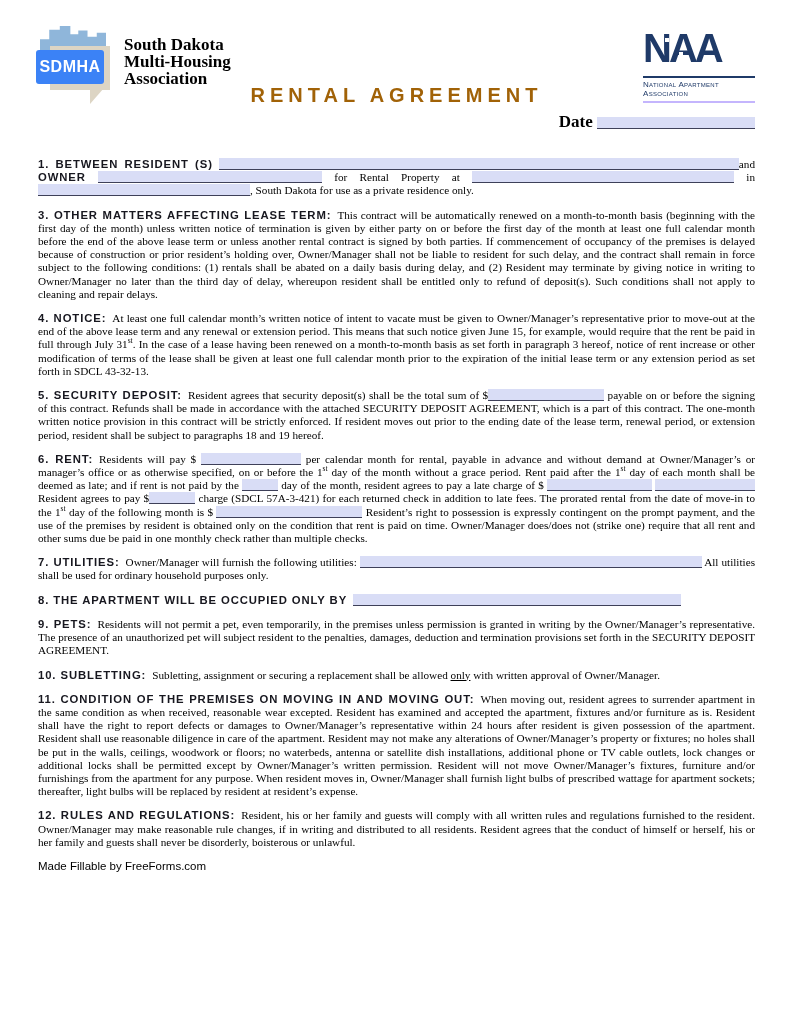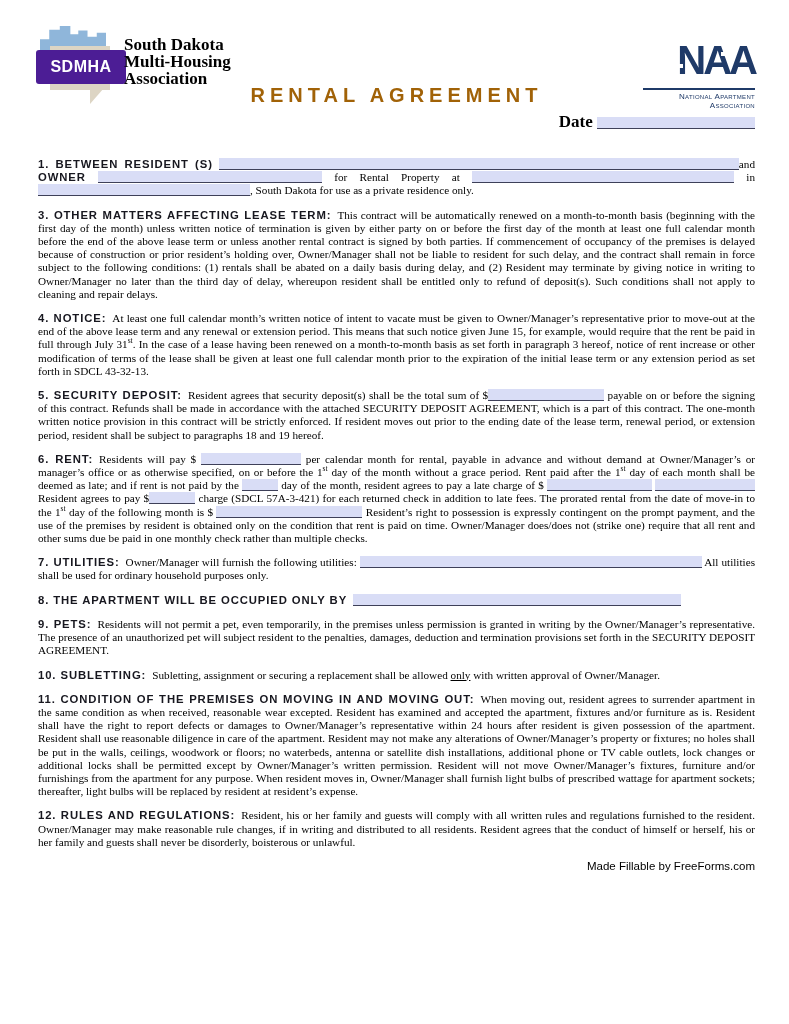--- a/index.html
+++ b/index.html
@@ -19,35 +19,35 @@
   
   .header { position: relative; height: 122px; }
 
   .sdmha-logo { position: absolute; left: -4px; top: 6px; width: 240px; height: 80px; }
   .sdmha-mark { position: absolute; left: 0; top: 0; width: 82px; height: 80px; }
   .sdmha-sky  { position: absolute; left: 6px; top: 0; width: 66px; height: 38px; background: #8fb6da;
                 clip-path: polygon(0 100%,0 35%,14% 35%,14% 10%,30% 10%,30% 0,46% 0,46% 22%,58% 22%,58% 12%,72% 12%,72% 28%,86% 28%,86% 18%,100% 18%,100% 100%); }
   .sdmha-bubble { position: absolute; left: 16px; top: 20px; width: 60px; height: 44px; background: #ddd5c4; }
   .sdmha-tail { position: absolute; left: 56px; top: 62px; width: 0; height: 0;
                 border-left: 14px solid #ddd5c4; border-bottom: 16px solid transparent; }
-  .sdmha-box { position: absolute; left: 2px; top: 24px; width: 90px; height: 34px; background: #4c1d95;
+  .sdmha-box { position: absolute; left: 2px; top: 24px; width: 68px; height: 34px; background: #3b82f6;
                border-radius: 3px; display: flex; align-items: center; justify-content: center; }
   .sdmha-box span { color: #fff; font-family: "Liberation Sans", sans-serif; font-weight: bold;
                     font-size: 16px; letter-spacing: 0.5px; }
   .sdmha-text { position: absolute; left: 90px; top: 10px; color: #000000;
                 font-family: "Liberation Serif", serif; font-weight: bold;
                 font-size: 17px; line-height: 17px; }
 
-  .naa-logo { position: absolute; right: 0; top: 12px; width: 112px; text-align: right;
+  .naa-logo { position: absolute; right: 0; top: 0; width: 112px; text-align: left;
               font-family: "Liberation Sans", sans-serif; color: #1f3a68; }
   .naa-letters { position: relative; font-weight: 900; font-size: 40px; line-height: 56px;
                  letter-spacing: -3px; color: #1f3a68; font-family: "Liberation Sans", sans-serif; }
   .naa-win { position: absolute; width: 4px; height: 4px; background: #fff; }
   .naa-name { font-size: 8px; line-height: 9px; font-variant: small-caps; letter-spacing: 0.3px;
-              border-top: 2px solid #1f3a68; border-bottom: 4px solid #c4b5fd; padding: 2px 0 15px; }
+              border-top: 2px solid #1f3a68; border-bottom: 2px solid #c4b5fd; padding: 2px 0 3px; }
 
   .doc-title { position: absolute; left: 0; right: 0; top: 64px; text-align: center;
                font-family: "Liberation Sans", sans-serif; font-weight: bold;
                font-size: 20px; letter-spacing: 5px; color: #a16207; }
   .date-row { position: absolute; right: 0; top: 92px; font-size: 17px; font-weight: bold; }
   .date-row .fill { width: 158px; }
 
   
   .sections { margin-top: 16px; }
   p.section {
@@ -64,21 +64,21 @@
   .fill {
     display: inline-block;
     height: 12px;
     background: #d9ddf6;
     border-bottom: 1.6px solid #3e4059;
     vertical-align: -2px;
   }
   sup { font-size: 7.5px; line-height: 0; }
   .u { text-decoration: underline; }
 
-  .footer { font-family: "Liberation Sans", sans-serif; font-size: 11.5px; margin-top: 2px; text-align: right; }
+  .footer { font-family: "Liberation Sans", sans-serif; font-size: 11.5px; margin-top: 2px; }
 </style>
 </head>
 <body>
 
 <div class="page">
 
   <div class="header">
 
     <div class="sdmha-logo">
       <div class="sdmha-mark">

